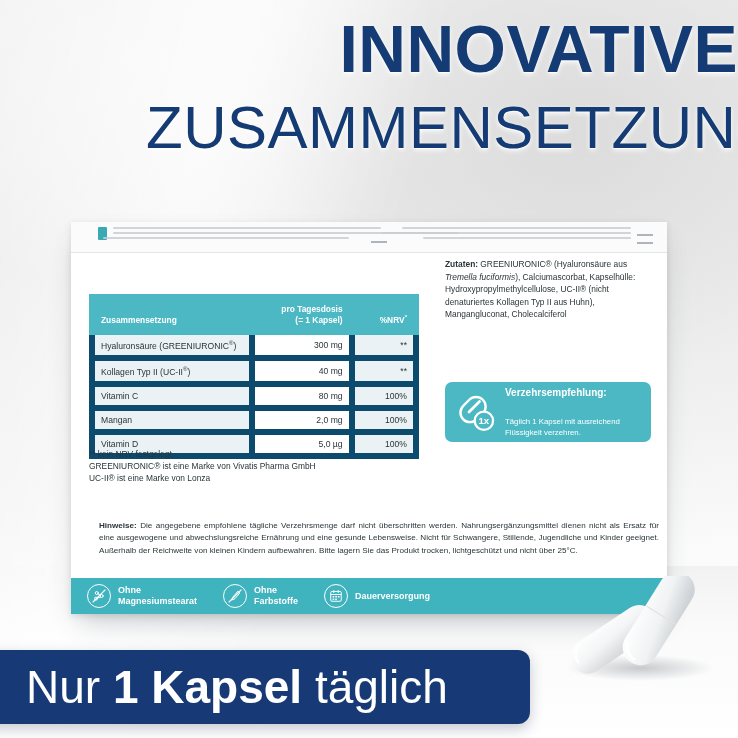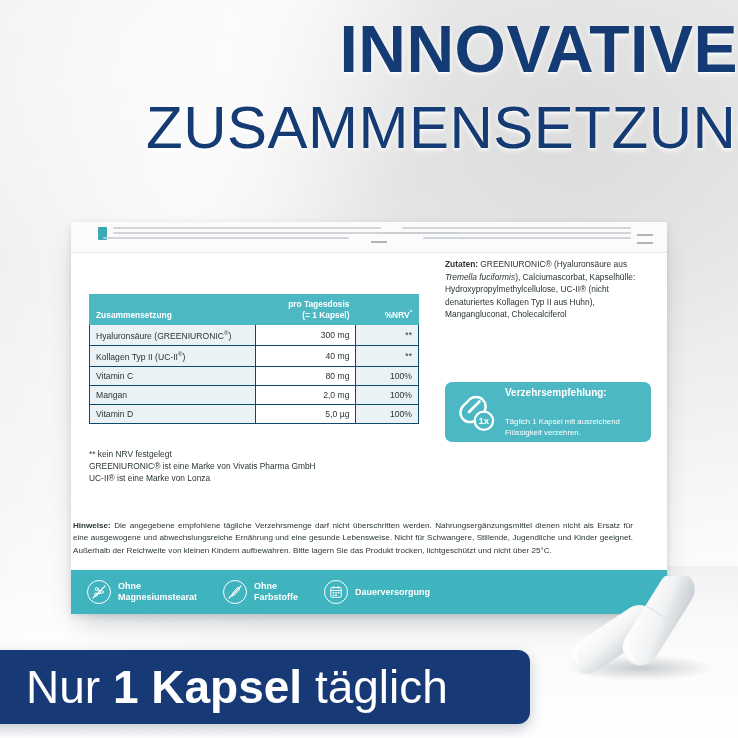--- a/index.html
+++ b/index.html
@@ -52,21 +52,21 @@
   .lid-rows{position:absolute;left:24px;right:14px;top:5px;}
   .mrow{height:2px;margin-bottom:3px;background:#c9ced2;border-radius:1px;opacity:.85;}
   .lid-logo{position:absolute;left:27px;top:5px;width:9px;height:13px;background:#39a9b4;border-radius:1px;}
   .lid-dash{position:absolute;width:16px;height:2px;background:#aeb5ba;}
 
   .pack-body{position:absolute;left:0;right:0;top:30px;bottom:0;padding:16px 18px 0 18px;box-sizing:border-box;}
 
   
   .ntable{position:absolute;left:18px;top:42px;width:330px;border-collapse:collapse;
           font-size:8.6px;color:#2a3538;}
-  .ntable td,.ntable th{border:1px solid #0c4a6e;padding:4px 6px;font-weight:normal;}
+  .ntable td,.ntable th{border:6px solid #0c4a6e;padding:4px 6px;font-weight:normal;}
   .ntable thead th{
     background:#4cb8c4;color:#ffffff;font-weight:bold;font-size:8.4px;
     border-color:#4cb8c4;text-align:left;line-height:1.25;vertical-align:bottom;
   }
   .ntable thead th.c2,.ntable thead th.c3{text-align:right;}
   .col1{width:168px;background:#eaf2f5;}
   .col2{width:96px;background:#ffffff;text-align:right;}
   .col3{width:54px;background:#eaf2f5;text-align:right;}
   .subhead td{
     background:#4cb8c4;color:#ffffff;font-weight:bold;border-color:#4cb8c4;
@@ -87,28 +87,28 @@
     position:absolute;left:374px;top:130px;width:206px;height:60px;
     background:#4cb8c4;border-radius:7px;color:#ffffff;
     display:flex;align-items:center;gap:8px;padding:0 10px;box-sizing:border-box;
   }
   .rec-ico{flex:0 0 auto;width:42px;height:42px;position:relative;}
   .rec-txt{font-size:7.8px;line-height:1.32;}
   .rec-title{font-weight:bold;font-size:10px;margin-bottom:18px;}
 
   
   .hinweise{
-    position:absolute;left:2px;top:268px;width:560px;font-size:8.1px;color:#2a3538;
+    position:absolute;left:28px;top:268px;width:560px;font-size:8.1px;color:#2a3538;
     line-height:1.52;text-align:justify;
   }
   .hinweise b{font-weight:bold;}
 
   
   .fstrip{
-    position:absolute;left:0;right:0;bottom:0;height:44px;background:#3fb3be;
+    position:absolute;left:0;right:0;bottom:0;height:36px;background:#3fb3be;
     display:flex;align-items:center;padding-left:16px;gap:26px;box-sizing:border-box;
   }
   .feat{display:flex;align-items:center;gap:7px;color:#ffffff;}
   .feat-ico{flex:0 0 auto;width:22px;height:22px;border:1.4px solid #ffffff;border-radius:50%;
             position:relative;display:flex;align-items:center;justify-content:center;}
   .feat-lbl{font-size:9px;font-weight:bold;line-height:1.22;white-space:pre-line;}
 
   
   .caps{position:absolute;left:556px;top:576px;width:182px;height:110px;}
 

